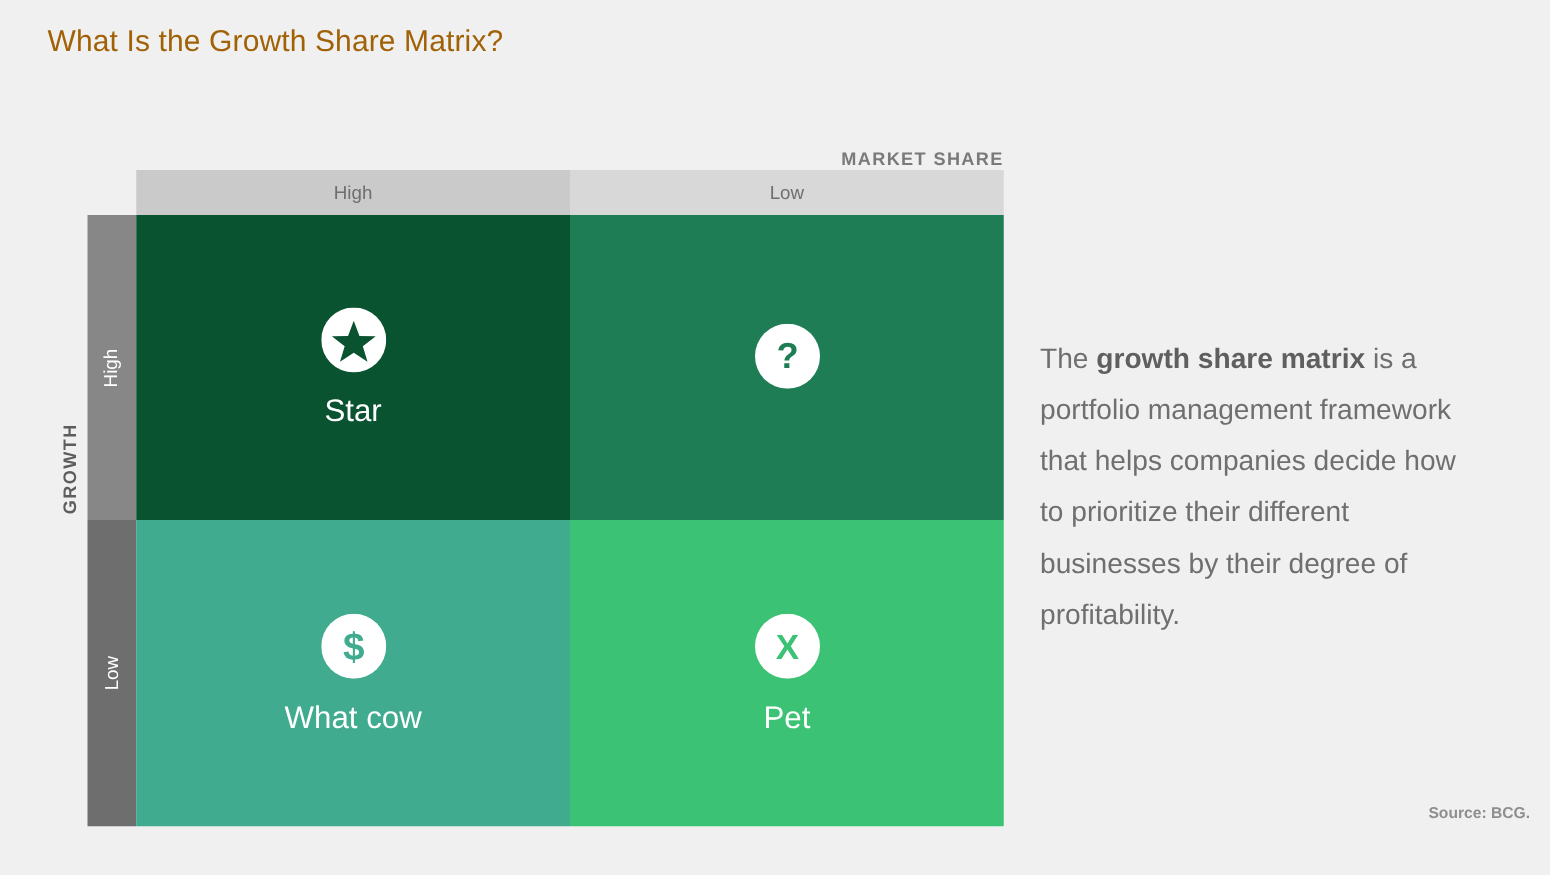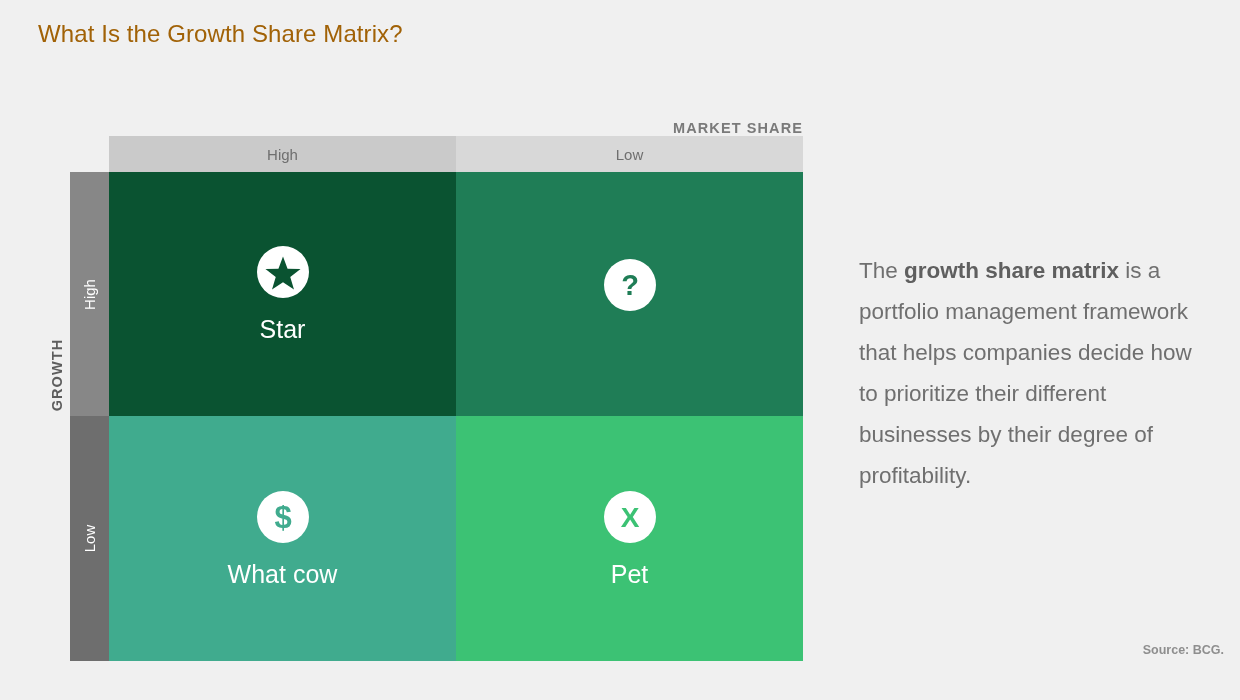--- a/index.html
+++ b/index.html
@@ -130,27 +130,26 @@
     font-size: 25px;
     font-weight: 300;
     color: #ffffff;
     line-height: 1;
   }
 
   
   .description {
     position: absolute;
     left: 832px;
-    top: 250px;
+    top: 266px;
     width: 350px;
     font-size: 22.5px;
     font-weight: 300;
     line-height: 41px;
     color: #6f6f6f;
-    margin-left: 27px;
   }
   .description b {
     font-weight: bold;
     color: #5f5f5f;
   }
 
   
   .source-note {
     position: absolute;
     right: 16px;

